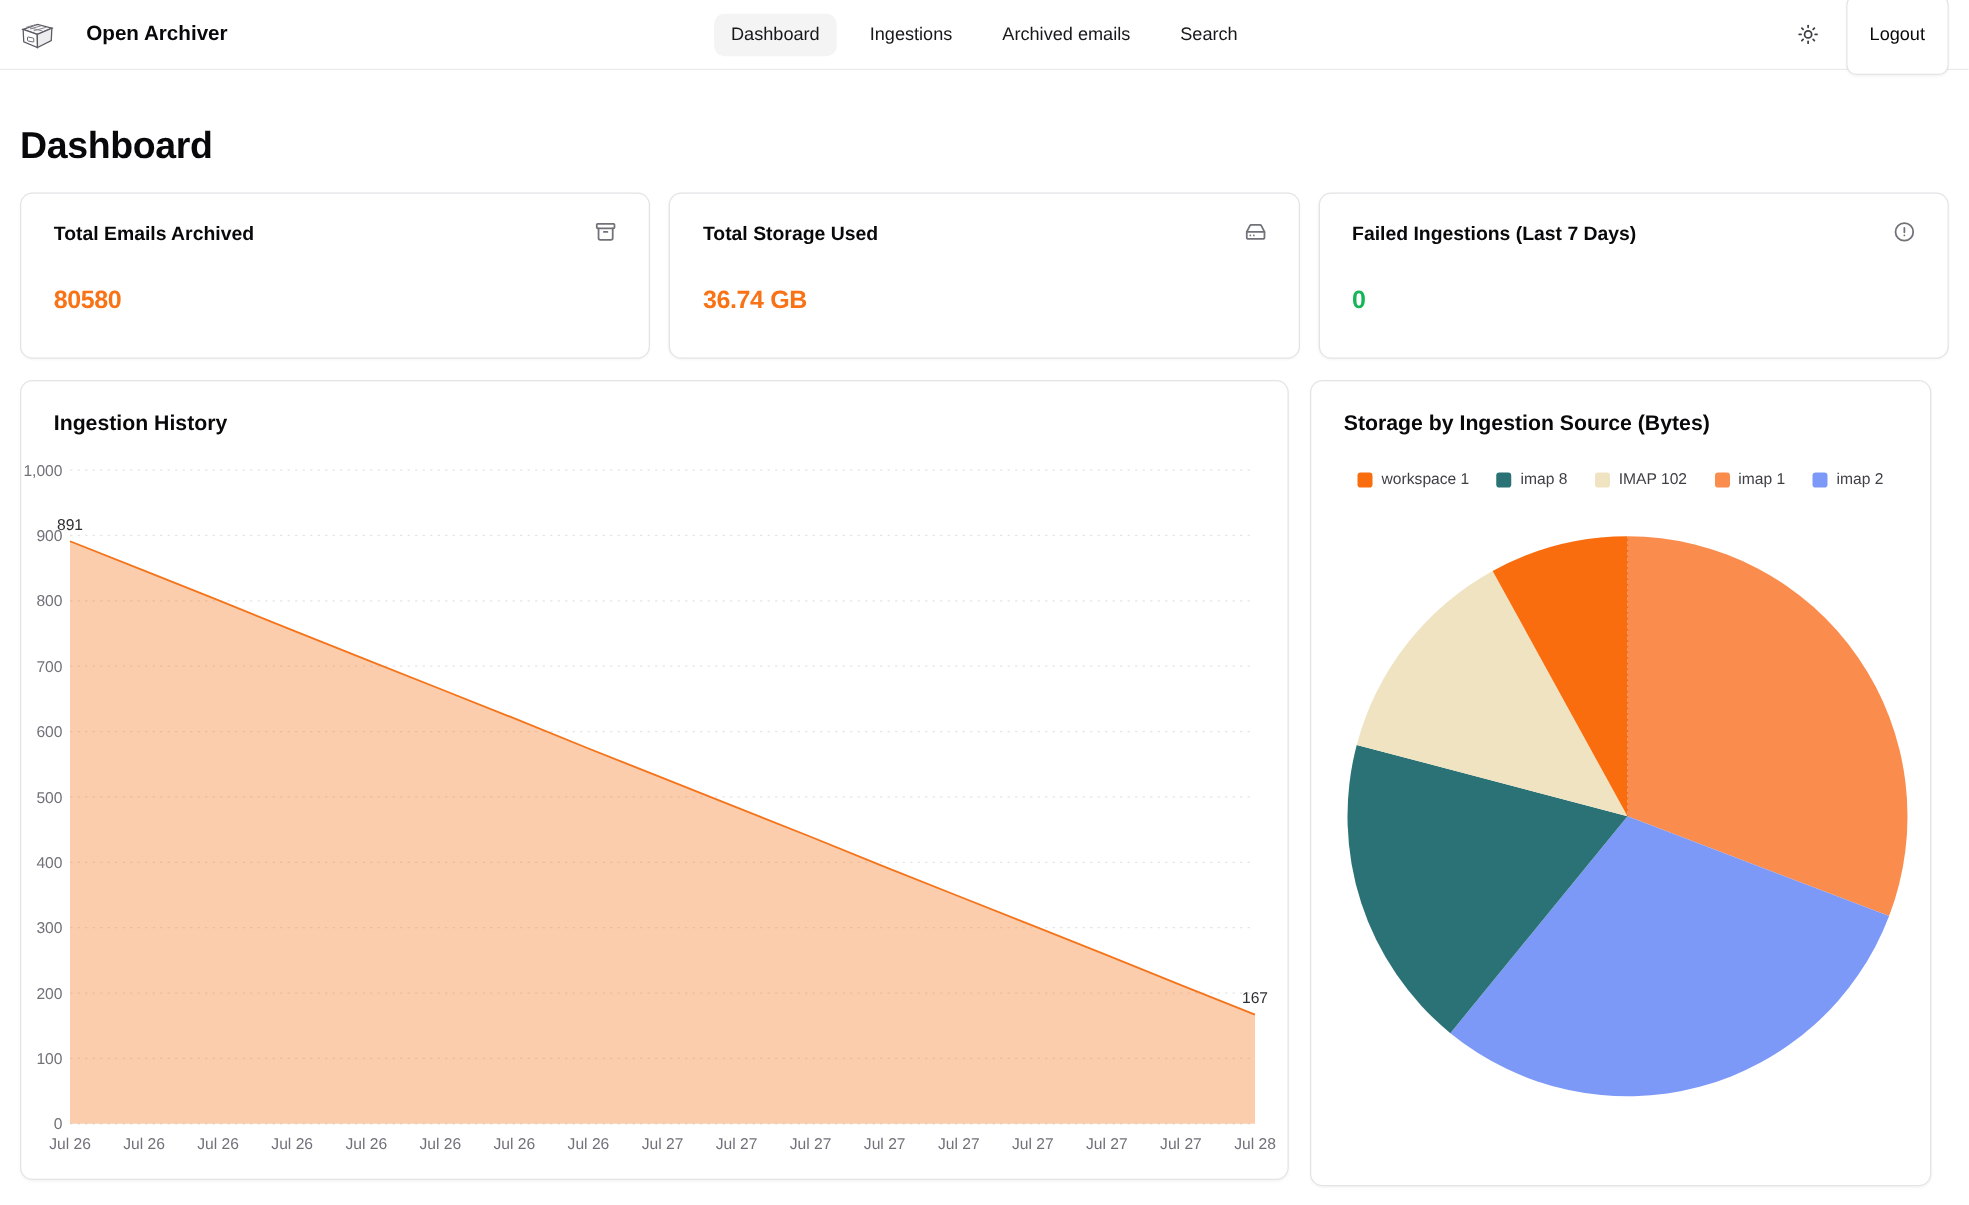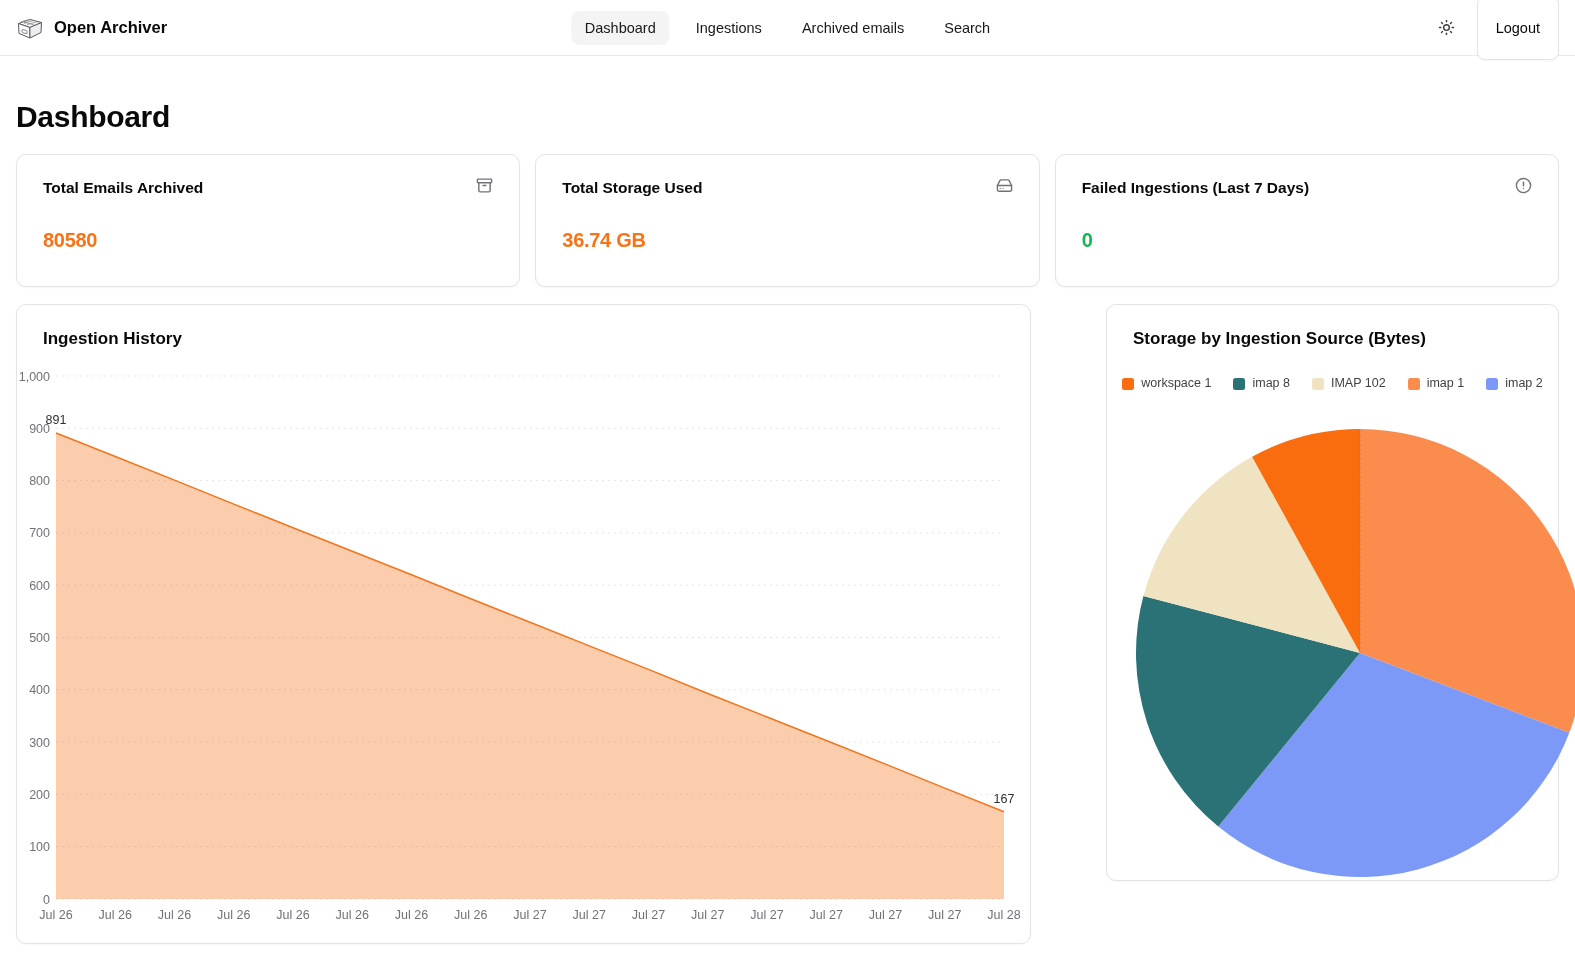--- a/index.html
+++ b/index.html
@@ -7,21 +7,21 @@
   body {
     width:1575px; height:964px; overflow:hidden;
     background:#ffffff; color:#09090b;
     font-family:"Liberation Sans", sans-serif;
   }
   
   header {
     height:56px; border-bottom:1px solid #ebebee;
     display:flex; align-items:center; padding:0 16px; position:relative;
   }
-  .brand { display:flex; align-items:center; gap:10px; font-weight:700; font-size:16.5px; }
+  .brand { display:flex; align-items:center; gap:25px; font-weight:700; font-size:16.5px; }
   nav {
     position:absolute; left:50%; transform:translateX(-50%);
     display:flex; align-items:center; gap:12px;
   }
   .nav-item {
     font-size:14.5px; color:#18181b; padding:9px 14px; border-radius:8px;
     cursor:pointer; white-space:nowrap;
   }
   .nav-item.active { background:#f4f4f5; }
   .header-right { margin-left:auto; display:flex; align-items:center; gap:22px; }
@@ -36,25 +36,25 @@
   h1 { font-size:30px; font-weight:800; letter-spacing:-0.3px; margin:44px 0 20px; }
   .card {
     background:#fff; border:1px solid #e4e4e7; border-radius:10px;
     box-shadow:0 1px 2px rgba(16,24,40,.04);
   }
   .stats-row { display:grid; grid-template-columns:repeat(3,1fr); gap:15px; margin-bottom:17px; }
   .stat-card { height:133px; padding:24px 26px; position:relative; }
   .stat-label { font-size:15.5px; font-weight:600; }
   .stat-icon { position:absolute; top:22px; right:26px; color:#71717a; }
   .stat-value { margin-top:32px; font-size:20px; font-weight:700; letter-spacing:-0.3px; }
-  .charts-row { display:grid; grid-template-columns:1015px 497px; gap:31px; align-items:start; }
+  .charts-row { display:grid; grid-template-columns:1015px 497px; gap:17px; align-items:start; }
   .chart-card { padding-top:24px; }
   .chart-card h2 { font-size:17px; font-weight:700; margin:0 0 0 26px; }
   #line-card { height:640px; }
-  #pie-card { height:577px;margin-left:44px; }
+  #pie-card { height:645px; }
   #line-chart { display:block; margin-top:4px; }
   #pie-legend {
     display:flex; justify-content:center; align-items:center; gap:22px;
     margin-top:27px; font-size:12.5px; color:#3f3f46;
   }
   .legend-item { display:flex; align-items:flex-end; gap:7px; cursor:pointer; }
   .legend-swatch { width:12px; height:12px; border-radius:2.5px; display:inline-block; }
   #pie-chart { display:block; margin-top:9px; }
   text.tick { font-size:12.5px; fill:#71717a; font-family:"Liberation Sans",sans-serif; }
   text.pointlabel { font-size:12.5px; fill:#2f2f33; font-family:"Liberation Sans",sans-serif; }

